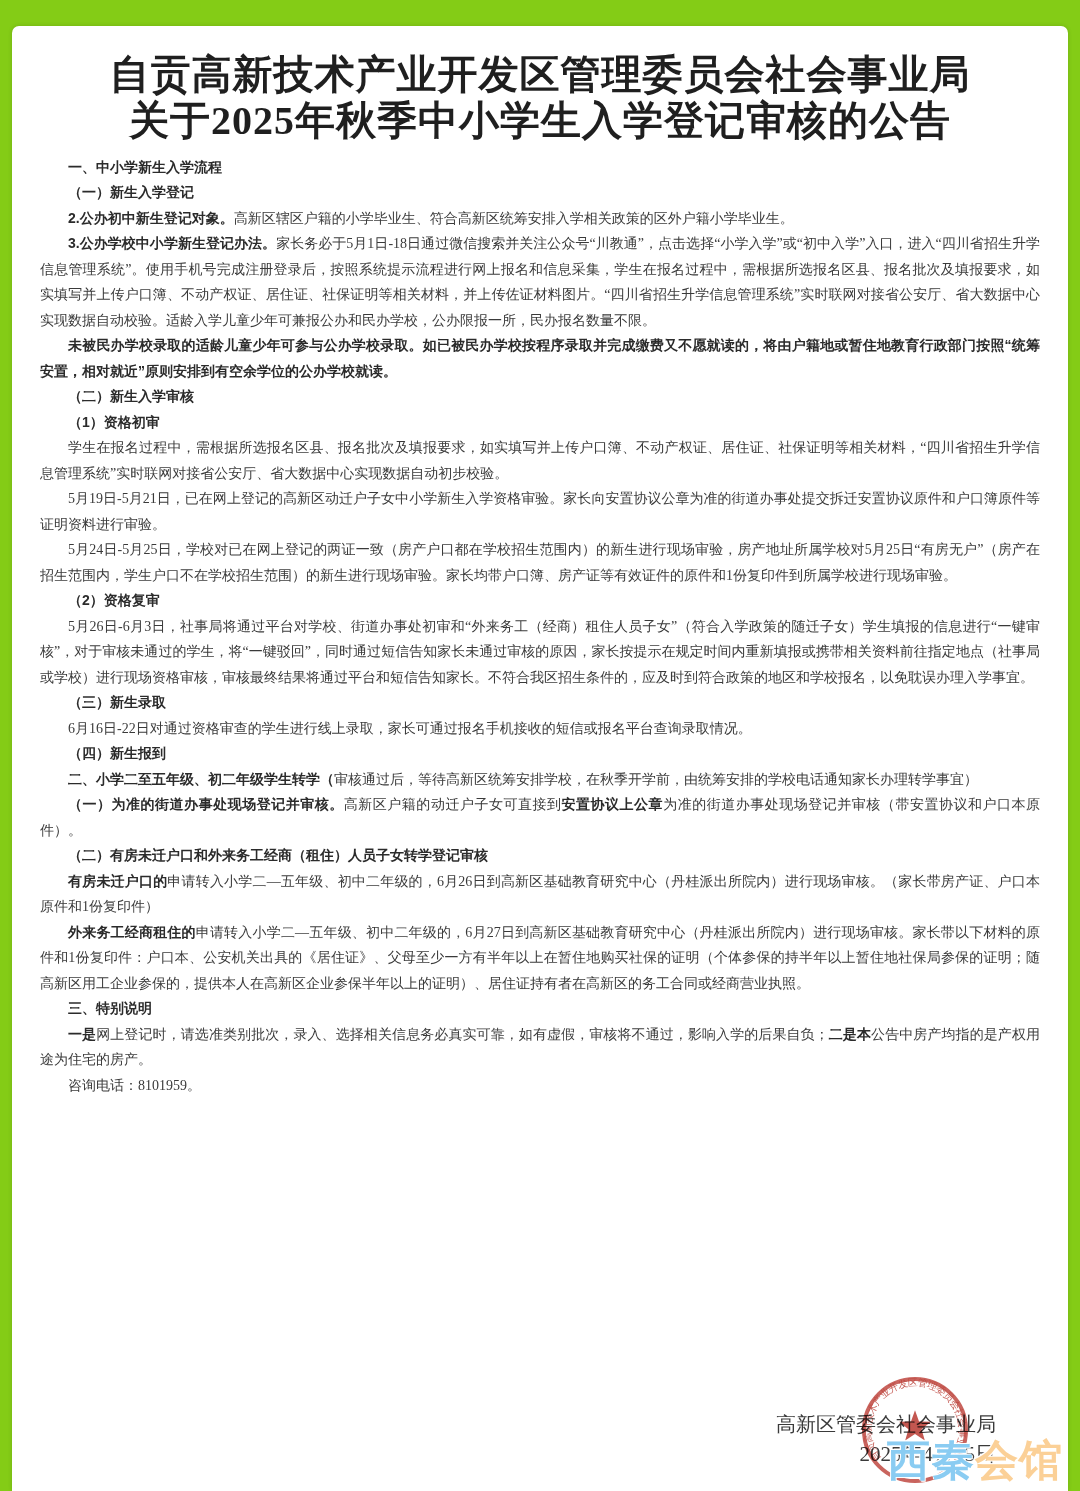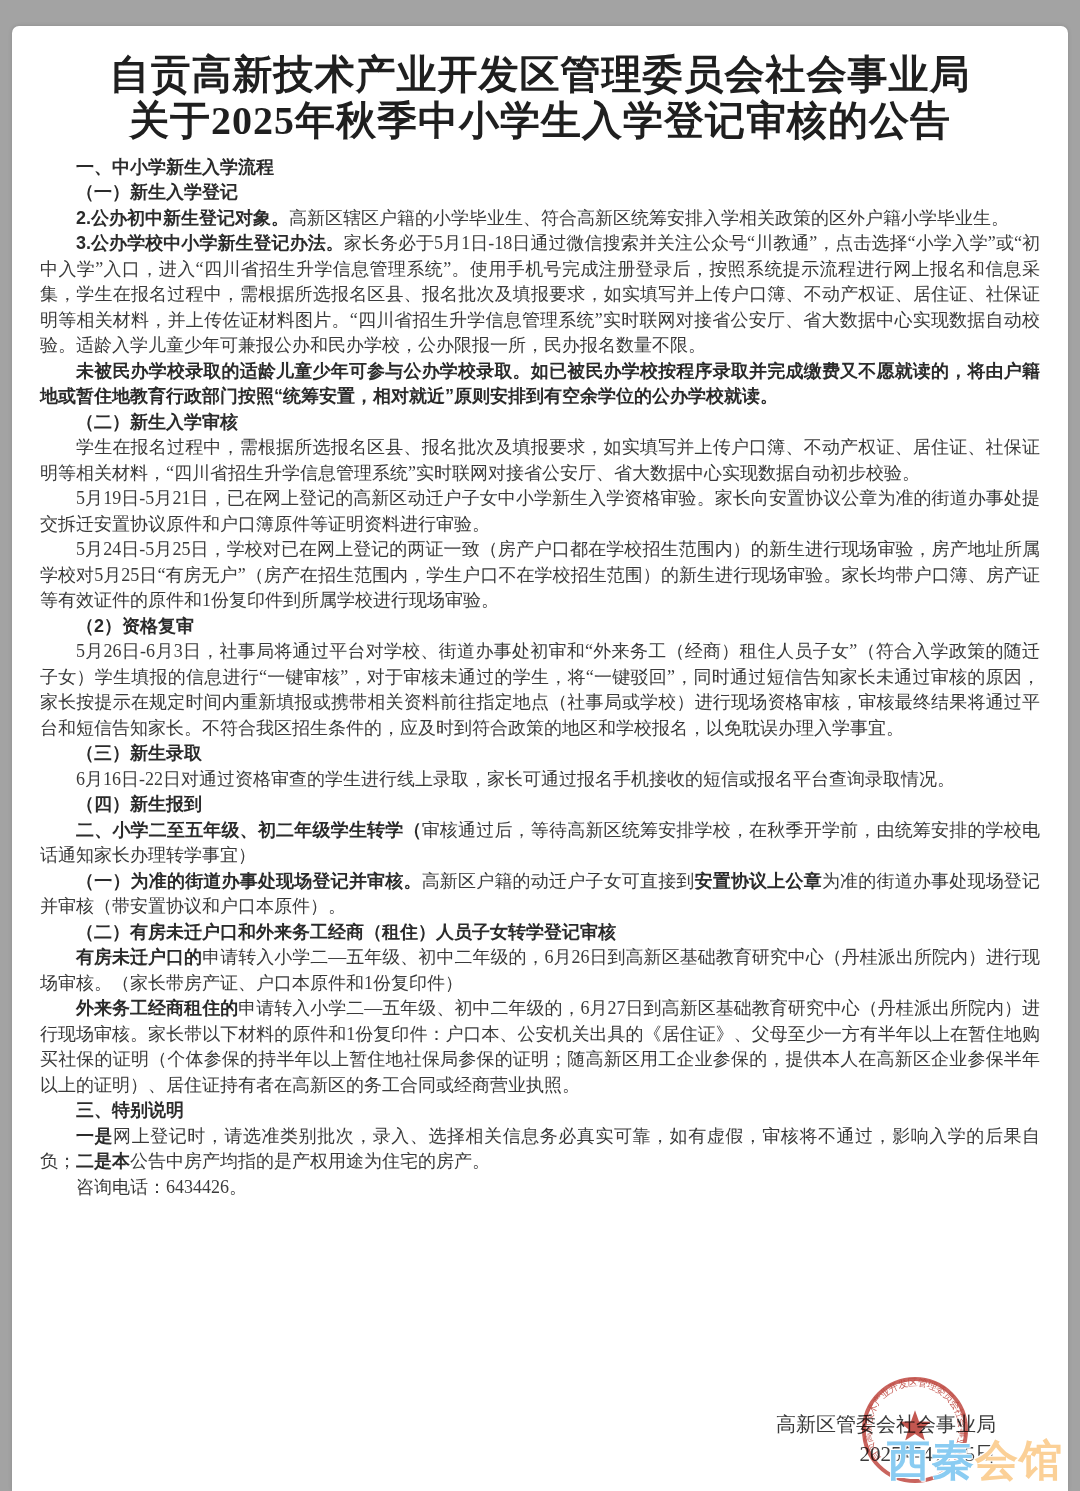--- a/index.html
+++ b/index.html
@@ -1,36 +1,36 @@
 <!DOCTYPE html>
 <html><head>
 <meta charset="utf-8">
 <style>
   * { margin:0; padding:0; box-sizing:border-box; }
   html,body { background:#d6d6d6; }
   .frame {
     position:relative; width:1080px; height:1491px;
-    background:#a3a3a3; overflow:hidden;
+    background:#84cc16; overflow:hidden;
     font-family:"Liberation Serif","DejaVu Serif",serif;
   }
   .paper {
     position:absolute; left:12px; right:12px; top:26px; bottom:0;
     background:#ffffff; border-radius:7px 7px 0 0;
     box-shadow:0 0 4px rgba(0,0,0,.15);
   }
   .title {
     margin:26px 30px 10px 30px;
     text-align:center; font-weight:bold; color:#1f1f1f;
     font-size:40px; line-height:1.16; letter-spacing:1px;
     font-family:"Liberation Serif","DejaVu Serif",serif;
   }
   .title .tl { display:block; }
   .docbody {
     margin:6px 28px 0 28px;
-    font-size:18px; line-height:25.5px; color:#3a3a3a;
+    font-size:14px; line-height:25.5px; color:#3a3a3a;
     text-align:justify;
   }
   .docbody p { text-indent:2em; margin:0; }
   .docbody b {
     font-family:"Liberation Sans","DejaVu Sans",sans-serif;
     font-weight:bold; color:#2b2b2b;
   }
   .signature {
     position:absolute; top:1383px; right:72px;
     text-align:right; color:#3a3a3a;
@@ -65,36 +65,37 @@
       <span class="tl">关于2025年秋季中小学生入学登记审核的公告</span>
     </h1>
 
     <div class="docbody">
         <p><b>一、中小学新生入学流程</b></p>
         <p><b>（一）新生入学登记</b></p>
         <p><b>2.公办初中新生登记对象。</b><span>高新区辖区户籍的小学毕业生、符合高新区统筹安排入学相关政策的区外户籍小学毕业生。</span></p>
         <p><b>3.公办学校中小学新生登记办法。</b><span>家长务必于5月1日-18日通过微信搜索并关注公众号“川教通”，点击选择“小学入学”或“初中入学”入口，进入“四川省招生升学信息管理系统”。使用手机号完成注册登录后，按照系统提示流程进行网上报名和信息采集，学生在报名过程中，需根据所选报名区县、报名批次及填报要求，如实填写并上传户口簿、不动产权证、居住证、社保证明等相关材料，并上传佐证材料图片。“四川省招生升学信息管理系统”实时联网对接省公安厅、省大数据中心实现数据自动校验。适龄入学儿童少年可兼报公办和民办学校，公办限报一所，民办报名数量不限。</span></p>
         <p><b>未被民办学校录取的适龄儿童少年可参与公办学校录取。如已被民办学校按程序录取并完成缴费又不愿就读的，将由户籍地或暂住地教育行政部门按照“统筹安置，相对就近”原则安排到有空余学位的公办学校就读。</b></p>
         <p><b>（二）新生入学审核</b></p>
+        <p><b>（1）资格初审</b></p>
         <p><span>学生在报名过程中，需根据所选报名区县、报名批次及填报要求，如实填写并上传户口簿、不动产权证、居住证、社保证明等相关材料，“四川省招生升学信息管理系统”实时联网对接省公安厅、省大数据中心实现数据自动初步校验。</span></p>
         <p><span>5月19日-5月21日，已在网上登记的高新区动迁户子女中小学新生入学资格审验。家长向安置协议公章为准的街道办事处提交拆迁安置协议原件和户口簿原件等证明资料进行审验。</span></p>
         <p><span>5月24日-5月25日，学校对已在网上登记的两证一致（房产户口都在学校招生范围内）的新生进行现场审验，房产地址所属学校对5月25日“有房无户”（房产在招生范围内，学生户口不在学校招生范围）的新生进行现场审验。家长均带户口簿、房产证等有效证件的原件和1份复印件到所属学校进行现场审验。</span></p>
         <p><b>（2）资格复审</b></p>
         <p><span>5月26日-6月3日，社事局将通过平台对学校、街道办事处初审和“外来务工（经商）租住人员子女”（符合入学政策的随迁子女）学生填报的信息进行“一键审核”，对于审核未通过的学生，将“一键驳回”，同时通过短信告知家长未通过审核的原因，家长按提示在规定时间内重新填报或携带相关资料前往指定地点（社事局或学校）进行现场资格审核，审核最终结果将通过平台和短信告知家长。不符合我区招生条件的，应及时到符合政策的地区和学校报名，以免耽误办理入学事宜。</span></p>
         <p><b>（三）新生录取</b></p>
         <p><span>6月16日-22日对通过资格审查的学生进行线上录取，家长可通过报名手机接收的短信或报名平台查询录取情况。</span></p>
         <p><b>（四）新生报到</b></p>
         <p><b>二、小学二至五年级、初二年级学生转学（</b><span>审核通过后，等待高新区统筹安排学校，在秋季开学前，由统筹安排的学校电话通知家长办理转学事宜）</span></p>
         <p><b>（一）为准的街道办事处现场登记并审核。</b><span>高新区户籍的动迁户子女可直接到</span><b>安置协议上公章</b><span>为准的街道办事处现场登记并审核（带安置协议和户口本原件）。</span></p>
         <p><b>（二）有房未迁户口和外来务工经商（租住）人员子女转学登记审核</b></p>
         <p><b>有房未迁户口的</b><span>申请转入小学二—五年级、初中二年级的，6月26日到高新区基础教育研究中心（丹桂派出所院内）进行现场审核。（家长带房产证、户口本原件和1份复印件）</span></p>
         <p><b>外来务工经商租住的</b><span>申请转入小学二—五年级、初中二年级的，6月27日到高新区基础教育研究中心（丹桂派出所院内）进行现场审核。家长带以下材料的原件和1份复印件：户口本、公安机关出具的《居住证》、父母至少一方有半年以上在暂住地购买社保的证明（个体参保的持半年以上暂住地社保局参保的证明；随高新区用工企业参保的，提供本人在高新区企业参保半年以上的证明）、居住证持有者在高新区的务工合同或经商营业执照。</span></p>
         <p><b>三、特别说明</b></p>
         <p><b>一是</b><span>网上登记时，请选准类别批次，录入、选择相关信息务必真实可靠，如有虚假，审核将不通过，影响入学的后果自负；</span><b>二是本</b><span>公告中房产均指的是产权用途为住宅的房产。</span></p>
-        <p><span>咨询电话：6434426。</span></p>
+        <p><span>咨询电话：8101959。</span></p>
       </div>
 
     <div class="signature">
       <div class="sig-inner">
         <div class="sig-org">高新区管委会社会事业局</div>
         <div class="sig-date">2025年4月15日</div>
       </div>
     </div>
 
     <svg class="stamp" viewBox="0 0 110 110" xmlns="http://www.w3.org/2000/svg">

